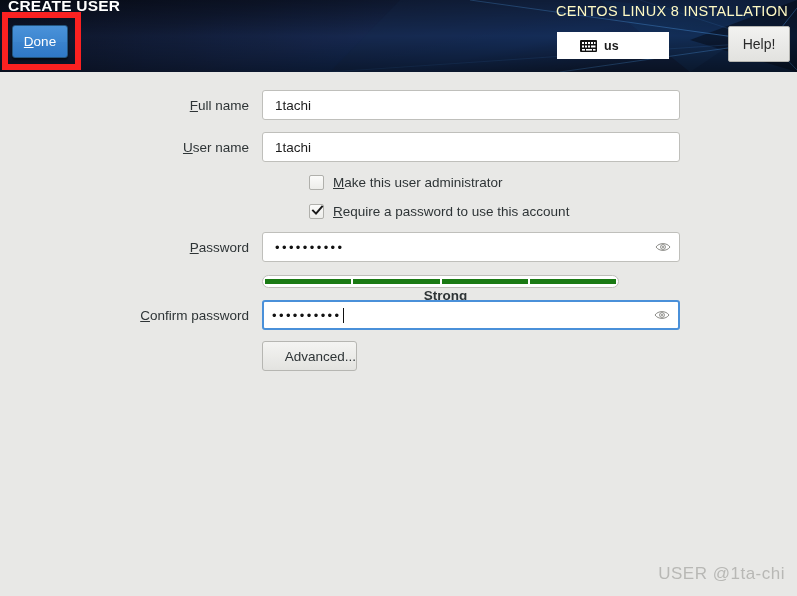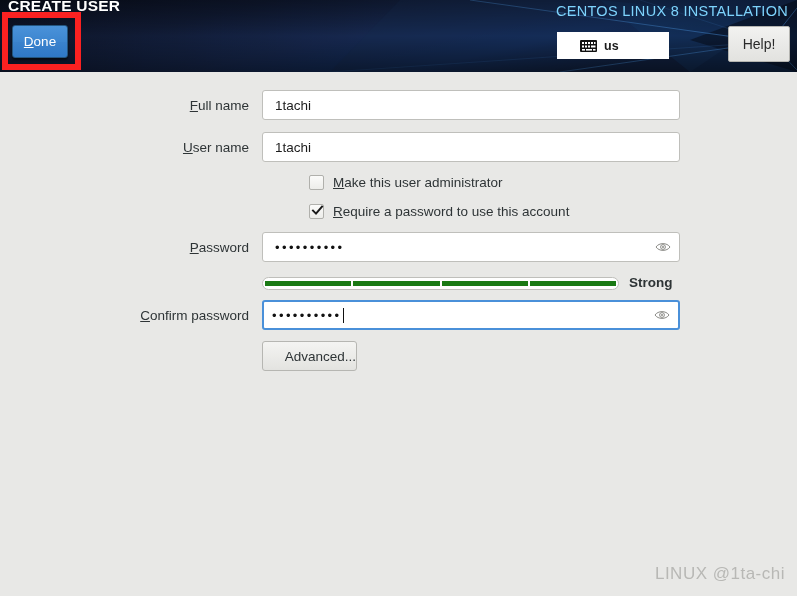--- a/index.html
+++ b/index.html
@@ -38,21 +38,21 @@
     font-weight: bold;
     color: #ffffff;
     letter-spacing: 0.2px;
     white-space: nowrap;
   }
   #header-product {
     position: absolute;
     right: 9px;
     top: 3px;
     font-size: 14.5px;
-    color: #7dd3fc;
+    color: #fef9c3;
     letter-spacing: 0.3px;
     white-space: nowrap;
   }
 
   
   #done-button {
     position: absolute;
     left: 12px;
     top: 25px;
     width: 56px;
@@ -233,21 +233,22 @@
     white-space: nowrap;
   }
   .check-label u { text-decoration: underline; }
 
   
   #strength-row {
     position: absolute;
     left: 262px;
     top: 203px;
     display: flex;
-    align-items: flex-end;
+    align-items: center;
+    flex-direction: column;
   }
   #strength-bar {
     width: 357px;
     height: 13px;
     background: #ffffff;
     border: 1px solid #bfbfbb;
     border-radius: 7px;
     box-sizing: border-box;
     display: flex;
     align-items: center;
@@ -436,14 +437,14 @@
         <circle cx="8" cy="5.5" r="2.4" fill="none" stroke="#8a8a86" stroke-width="1"></circle>
         <circle cx="8" cy="5.5" r="1" fill="#8a8a86"></circle>
       </svg>
     </div>
   </div>
 
   <div id="advanced-button">
     <span id="advanced-label">Advanced...</span>
   </div>
 
-  <div id="watermark">LINUX @1ta-chi</div>
+  <div id="watermark">USER @1ta-chi</div>
 </div>
 
 </body></html>

